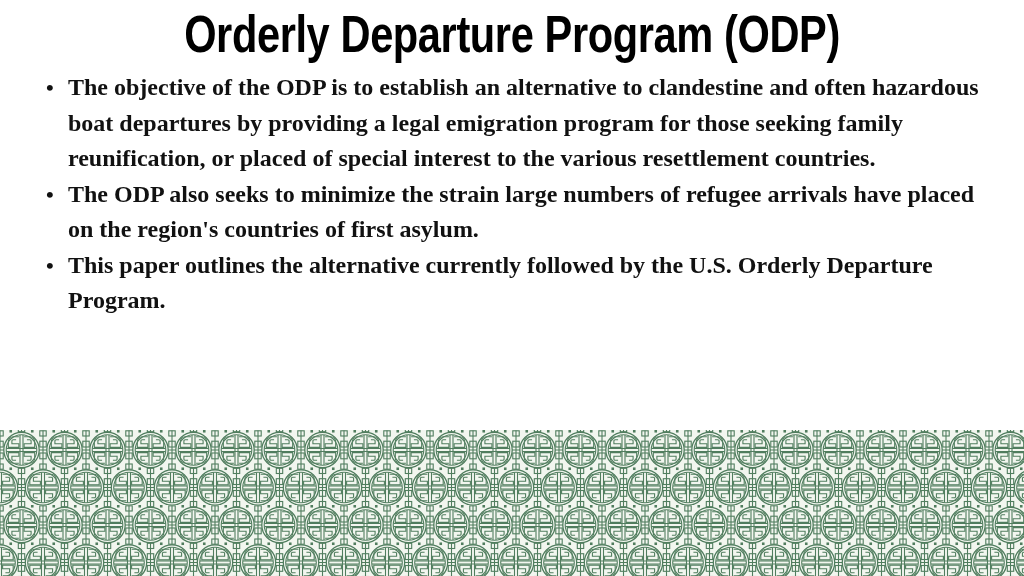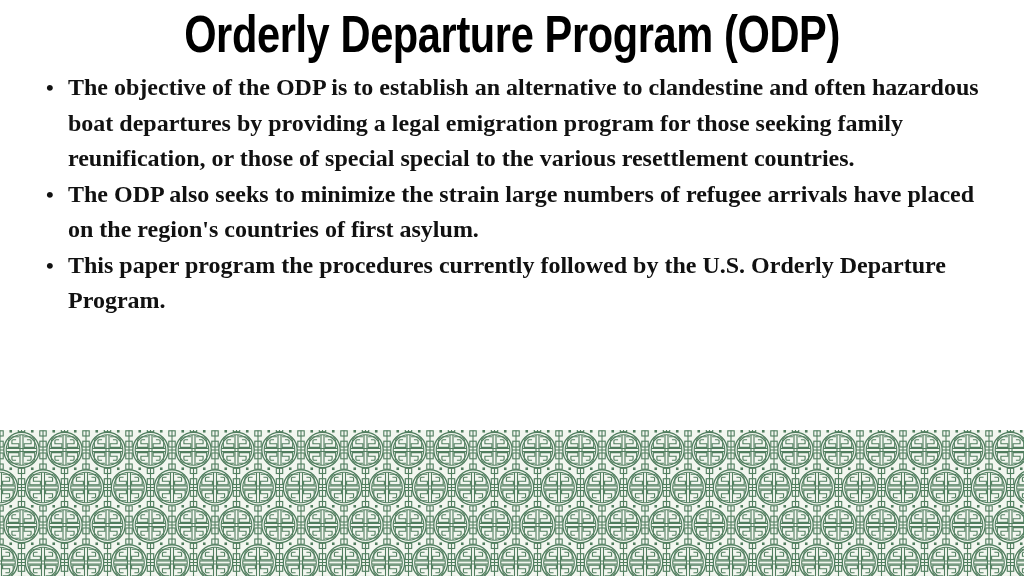--- a/index.html
+++ b/index.html
@@ -49,29 +49,29 @@
 </head>
 <body>
 
 <div class="slide">
 
   <h1 class="title">Orderly Departure Program (ODP)</h1>
 
   <ul class="bullets">
     <li>
       <span class="bullet">•</span>
-      <span class="btxt">The objective of the ODP is to establish an alternative to clandestine and often hazardous boat departures by providing a legal emigration program for those seeking family reunification, or those of special special to the various resettlement countries.</span>
+      <span class="btxt">The objective of the ODP is to establish an alternative to clandestine and often hazardous boat departures by providing a legal emigration program for those seeking family reunification, or placed of special interest to the various resettlement countries.</span>
     </li>
     <li>
       <span class="bullet">•</span>
       <span class="btxt">The ODP also seeks to minimize the strain large numbers of refugee arrivals have placed on the region's countries of first asylum.</span>
     </li>
     <li>
       <span class="bullet">•</span>
-      <span class="btxt">This paper program the procedures currently followed by the U.S. Orderly Departure Program.</span>
+      <span class="btxt">This paper outlines the alternative currently followed by the U.S. Orderly Departure Program.</span>
     </li>
   </ul>
 
   <div class="band">
     <svg width="1024" height="146" viewBox="0 0 1024 146" xmlns="http://www.w3.org/2000/svg">
       <defs>
 
         <path id="q" d="M2.6 -13.2 H8.2 A5 5 0 0 1 13.2 -8.2 V-2.6 H2.6 V-6.2 H9.6 V-9 A1.3 1.3 0 0 0 8.3 -10.3 H5.4"></path>
 
         <g id="med">

